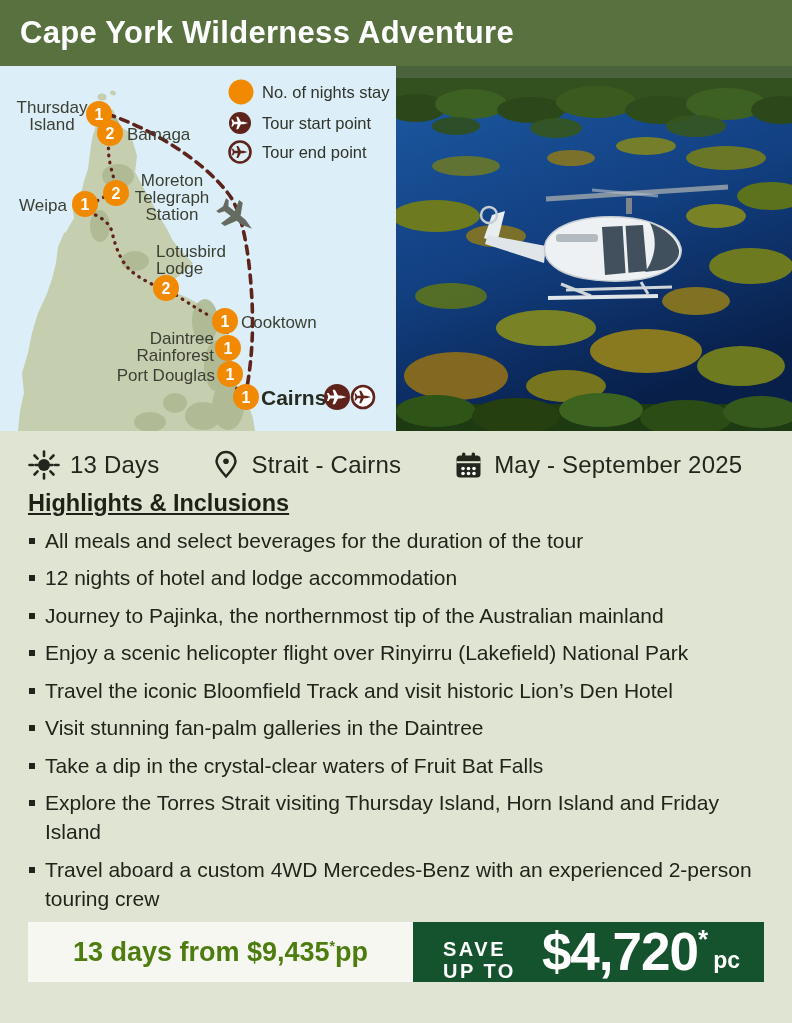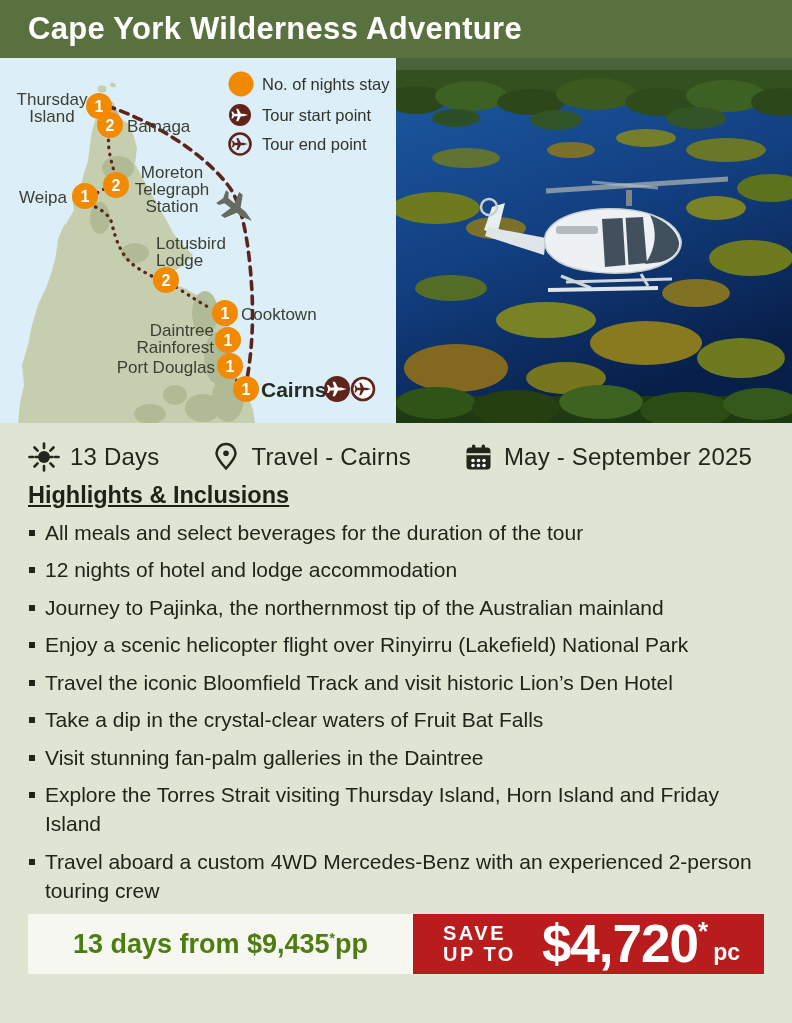--- a/index.html
+++ b/index.html
@@ -5,22 +5,22 @@
   html,body{margin:0;padding:0;background:#ffffff;}
   *{box-sizing:border-box;}
   .page{
     width:792px;height:1023px;position:relative;overflow:hidden;
     background:#e0e4d2;
     font-family:"Liberation Sans", sans-serif;
     color:#20251b;
   }
   
   .header{
-    height:58px;background:#58713f;display:flex;align-items:center;
-    padding-left:28px;
+    height:66px;background:#58713f;display:flex;align-items:center;
+    padding-left:20px;
   }
   .header h1{
     margin:0;color:#ffffff;font-size:31px;font-weight:bold;letter-spacing:.3px;
   }
   
   .media{display:flex;height:365px;}
   .map-wrap{width:396px;height:365px;background:#3b82f6;position:relative;}
   .photo-wrap{width:396px;height:365px;position:relative;}
   svg{display:block;}
   .map-label{font-family:"Liberation Sans",sans-serif;font-size:17px;font-weight:500;fill:#3c4034;}
@@ -46,21 +46,21 @@
     background:#20251b;
   }
   
   .price-strip{display:flex;margin:6px 28px 0 28px;height:60px;}
   .price-light{
     flex:0 0 385px;background:#f6f7f0;display:flex;align-items:center;justify-content:center;
     color:#4d7c0f;font-size:27px;font-weight:bold;
   }
   .price-light sup{font-size:14px;vertical-align:super;line-height:0;}
   .price-dark{
-    flex:1;background:#b91c1c;color:#ffffff;display:flex;align-items:center;
+    flex:1;background:#14532d;color:#ffffff;display:flex;align-items:flex-end;
     padding-left:30px;
   }
   .save-block{font-size:20px;font-weight:bold;letter-spacing:2.5px;line-height:1.08;}
   .amount-block{display:flex;align-items:flex-start;margin-left:26px;}
   .amount{font-size:53px;font-weight:bold;line-height:60px;letter-spacing:-1px;}
   .amount-ast{font-size:26px;font-weight:bold;line-height:1;margin-top:4px;}
   .amount-suffix{font-size:23px;font-weight:bold;align-self:flex-end;margin:0 0 8px 5px;}
 </style>
 </head>
 <body>
@@ -294,21 +294,21 @@
             <line x1="9.6" y1="22.4" x2="6.5" y2="25.5"></line>
           </g>
         </svg>
         <span>13 Days</span>
       </div>
       <div class="info-item">
         <svg class="ic" width="30" height="32" viewBox="0 0 30 32">
           <path d="M15,3 C9.5,3 5.5,7.3 5.5,12.3 C5.5,16.2 8,19.8 15,27.5 C22,19.8 24.5,16.2 24.5,12.3 C24.5,7.3 20.5,3 15,3 Z" fill="none" stroke="#22261c" stroke-width="2.5"></path>
           <circle cx="15" cy="12.3" r="2.8" fill="#22261c"></circle>
         </svg>
-        <span>Travel - Cairns</span>
+        <span>Strait - Cairns</span>
       </div>
       <div class="info-item">
         <svg class="ic" width="31" height="31" viewBox="0 0 31 31">
           <rect x="9" y="2.5" width="3.4" height="6" rx="1.5" fill="#22261c"></rect>
           <rect x="18.6" y="2.5" width="3.4" height="6" rx="1.5" fill="#22261c"></rect>
           <rect x="3.5" y="5.5" width="24" height="22" rx="3.5" fill="#22261c"></rect>
           <rect x="6" y="11.5" width="19" height="2.2" fill="#ffffff" opacity="0"></rect>
           <rect x="3.5" y="11.2" width="24" height="2" fill="#e0e4d2"></rect>
           <g fill="#ffffff">
             <circle cx="10" cy="18.5" r="1.8"></circle>
@@ -324,22 +324,22 @@
     </div>
 
     <h2 class="highlights-heading">Highlights &amp; Inclusions</h2>
 
     <ul class="highlights">
       <li>All meals and select beverages for the duration of the tour</li>
       <li>12 nights of hotel and lodge accommodation</li>
       <li>Journey to Pajinka, the northernmost tip of the Australian mainland</li>
       <li>Enjoy a scenic helicopter flight over Rinyirru (Lakefield) National Park</li>
       <li>Travel the iconic Bloomfield Track and visit historic Lion’s Den Hotel</li>
+      <li>Visit stunning fan-palm galleries in the Daintree</li>
       <li>Take a dip in the crystal-clear waters of Fruit Bat Falls</li>
-      <li>Visit stunning fan-palm galleries in the Daintree</li>
       <li>Explore the Torres Strait visiting Thursday Island, Horn Island and Friday Island</li>
       <li>Travel aboard a custom 4WD Mercedes-Benz with an experienced 2-person touring crew</li>
     </ul>
   </div>
 
   <div class="price-strip">
     <div class="price-light">
       <span><span>13 days from </span><span>$9,435</span><sup>*</sup><span>pp</span></span>
     </div>
     <div class="price-dark">

